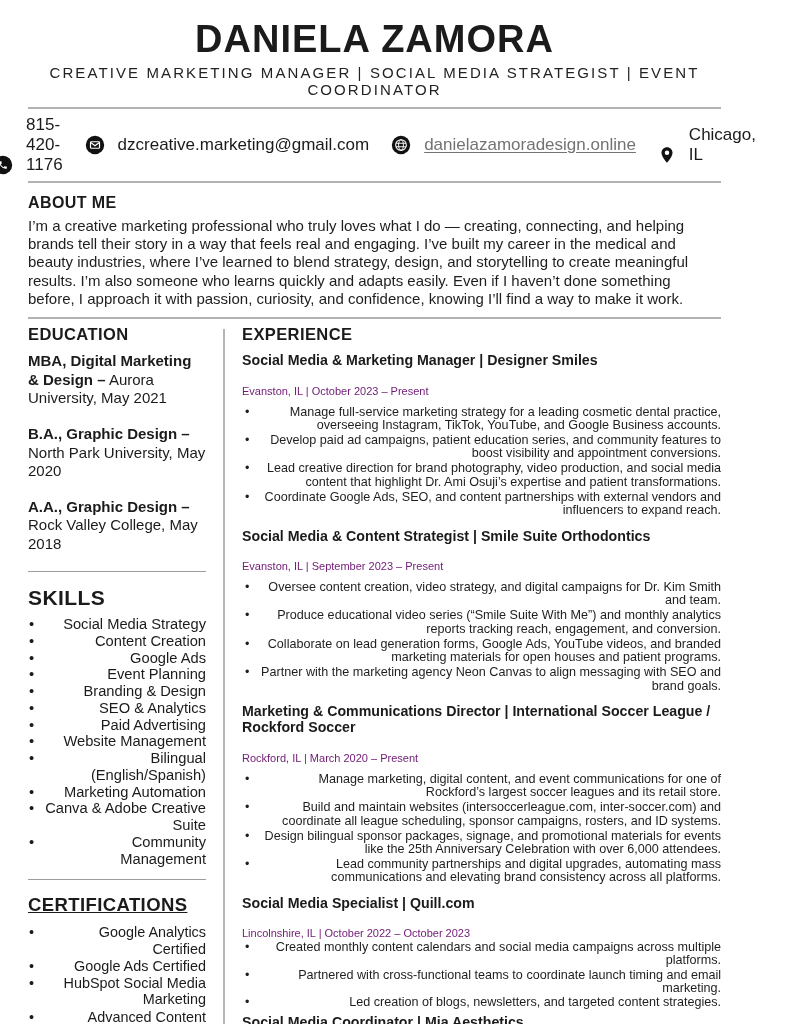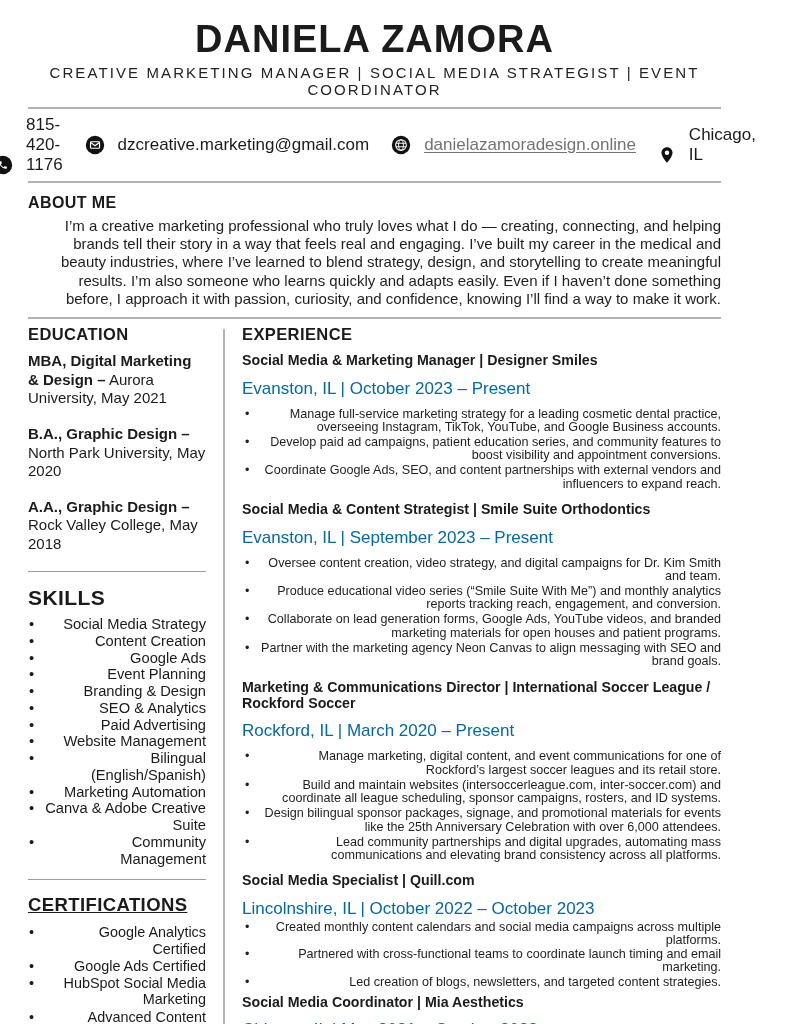--- a/index.html
+++ b/index.html
@@ -30,21 +30,20 @@
   .contact-link { color: #737373; text-decoration: underline; text-underline-offset: 2px; }
 
   
   .about-heading {
     font-size: 16px; font-weight: 700; letter-spacing: .4px;
     margin: 11px 0 5px 0;
   }
   .about-text {
     font-size: 15px; line-height: 1.22; margin: 0 0 9px 0; color: #1e1e1e;
     max-width: 736px;
-    text-align: right;
   }
 
   
   .columns { display: flex; margin-top: 2px; }
   .col-left { width: 178px; flex: none; padding-top: 4px; }
   .vrule { width: 2px; background: #b6b6b6; margin: 8px 17px 10px 17px; flex: none; }
   .col-right { flex: 1; min-width: 0; padding-top: 4px; }
 
   .sec-heading { font-weight: 700; letter-spacing: .4px; margin: 0; }
   .h-edu, .h-exp { font-size: 16.5px; margin-bottom: 8px; }
@@ -62,21 +61,21 @@
     font-size: 14.7px; line-height: 1.14; margin: 0;
   }
   .skills-list li::before, .certs-list li::before {
     content: "\2022"; position: absolute; left: 1px;
   }
   .certs-list li { font-size: 14.4px; line-height: 1.13; margin-bottom: 1px; }
 
   
   .job { margin-bottom: 10px; }
   .job-title { font-size: 14.2px; font-weight: 700; line-height: 1.14; margin: 0 0 4px 0; }
-  .job-meta { font-size: 17px; margin: 10px 0 9px 0; color: #0369a1; }
+  .job-meta { font-size: 11px; margin: 16px 0 9px 0; color: #701a75; }
   .job-bullets li {
     position: relative; padding-left: 15px;
     font-size: 12.6px; line-height: 1.07; margin-bottom: 1.5px; color: #1e1e1e;
   }
   .job-bullets li::before { content: "\2022"; position: absolute; left: 3px; }
   .job.compact { margin-bottom: 5px; }
   .job.compact .job-title { margin-bottom: 1px; }
   .job.compact .job-meta { margin-bottom: 2px; }
   .job.compact .job-bullets li { line-height: 1.05; margin-bottom: 1px; }
 </style>
@@ -190,20 +189,21 @@
 
     <main class="col-right">
       <h2 class="sec-heading h-exp">EXPERIENCE</h2>
       <div>
           <article class="job">
     <h3 class="job-title">Social Media &amp; Marketing Manager | Designer Smiles</h3>
     <p class="job-meta">Evanston, IL | October 2023 – Present</p>
     <ul class="plain job-bullets">
               <li>Manage full-service marketing strategy for a leading cosmetic dental practice, overseeing Instagram, TikTok, YouTube, and Google Business accounts.</li>
               <li>Develop paid ad campaigns, patient education series, and community features to boost visibility and appointment conversions.</li>
+              <li>Lead creative direction for brand photography, video production, and social media content that highlight Dr. Ami Osuji’s expertise and patient transformations.</li>
               <li>Coordinate Google Ads, SEO, and content partnerships with external vendors and influencers to expand reach.</li>
             </ul>
   </article>
           <article class="job">
     <h3 class="job-title">Social Media &amp; Content Strategist | Smile Suite Orthodontics</h3>
     <p class="job-meta">Evanston, IL | September 2023 – Present</p>
     <ul class="plain job-bullets">
               <li>Oversee content creation, video strategy, and digital campaigns for Dr. Kim Smith and team.</li>
               <li>Produce educational video series (“Smile Suite With Me”) and monthly analytics reports tracking reach, engagement, and conversion.</li>
               <li>Collaborate on lead generation forms, Google Ads, YouTube videos, and branded marketing materials for open houses and patient programs.</li>

